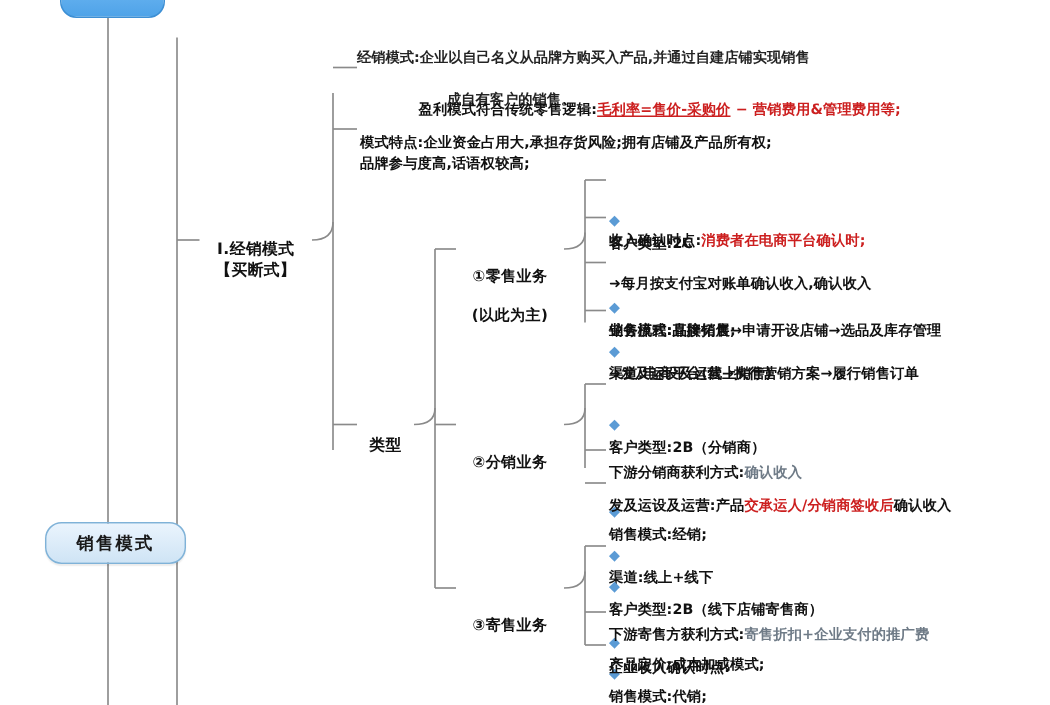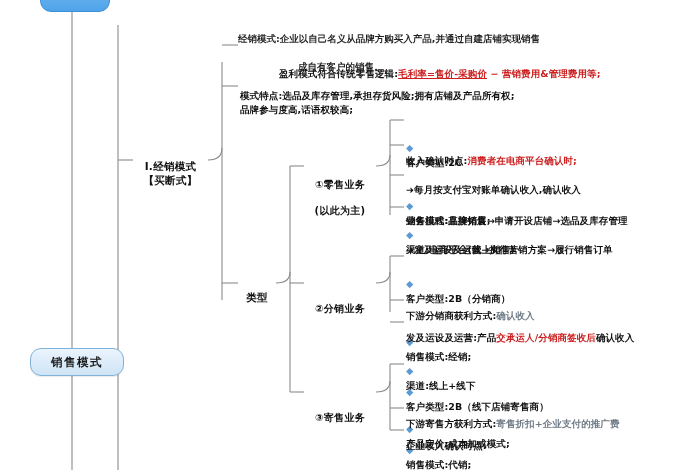--- a/index.html
+++ b/index.html
@@ -173,21 +173,21 @@
   <div class="node clipped-top blurred" style="left:238px; top:18px; width:455px; text-align:left;">
     <div style="margin-left:0;">经销模式:企业以自己名义从品牌方购买入产品,并通过自建店铺实现销售</div>
     <div style="margin-left:60px;">成自有客户的销售。</div>
   </div>
 
   <div class="node detail blurred" style="left:240px; top:52px; width:450px;margin-left:39px;">
     <span>盈利模式符合传统零售逻辑:</span><span class="red-under">毛利率=售价-采购价</span><span class="red"> − 营销费用&amp;管理费用等;</span>
   </div>
 
   <div class="node detail" style="left:240px; top:74px; width:430px;">
-    <span>模式特点:</span><span>选品及库存管理,承担存货风险;拥有店铺及产品所有权;
+    <span>模式特点:</span><span>企业资金占用大,承担存货风险;拥有店铺及产品所有权;
 品牌参与度高,话语权较高;</span>
   </div>
 
   <div class="node label-sub" style="left:304px; top:152px; width:72px; text-align:center;">
     <div>
       <span>①</span><span>零售业务</span>
     </div>
     <div class="small-paren">(以此为主)</div>
   </div>
 

